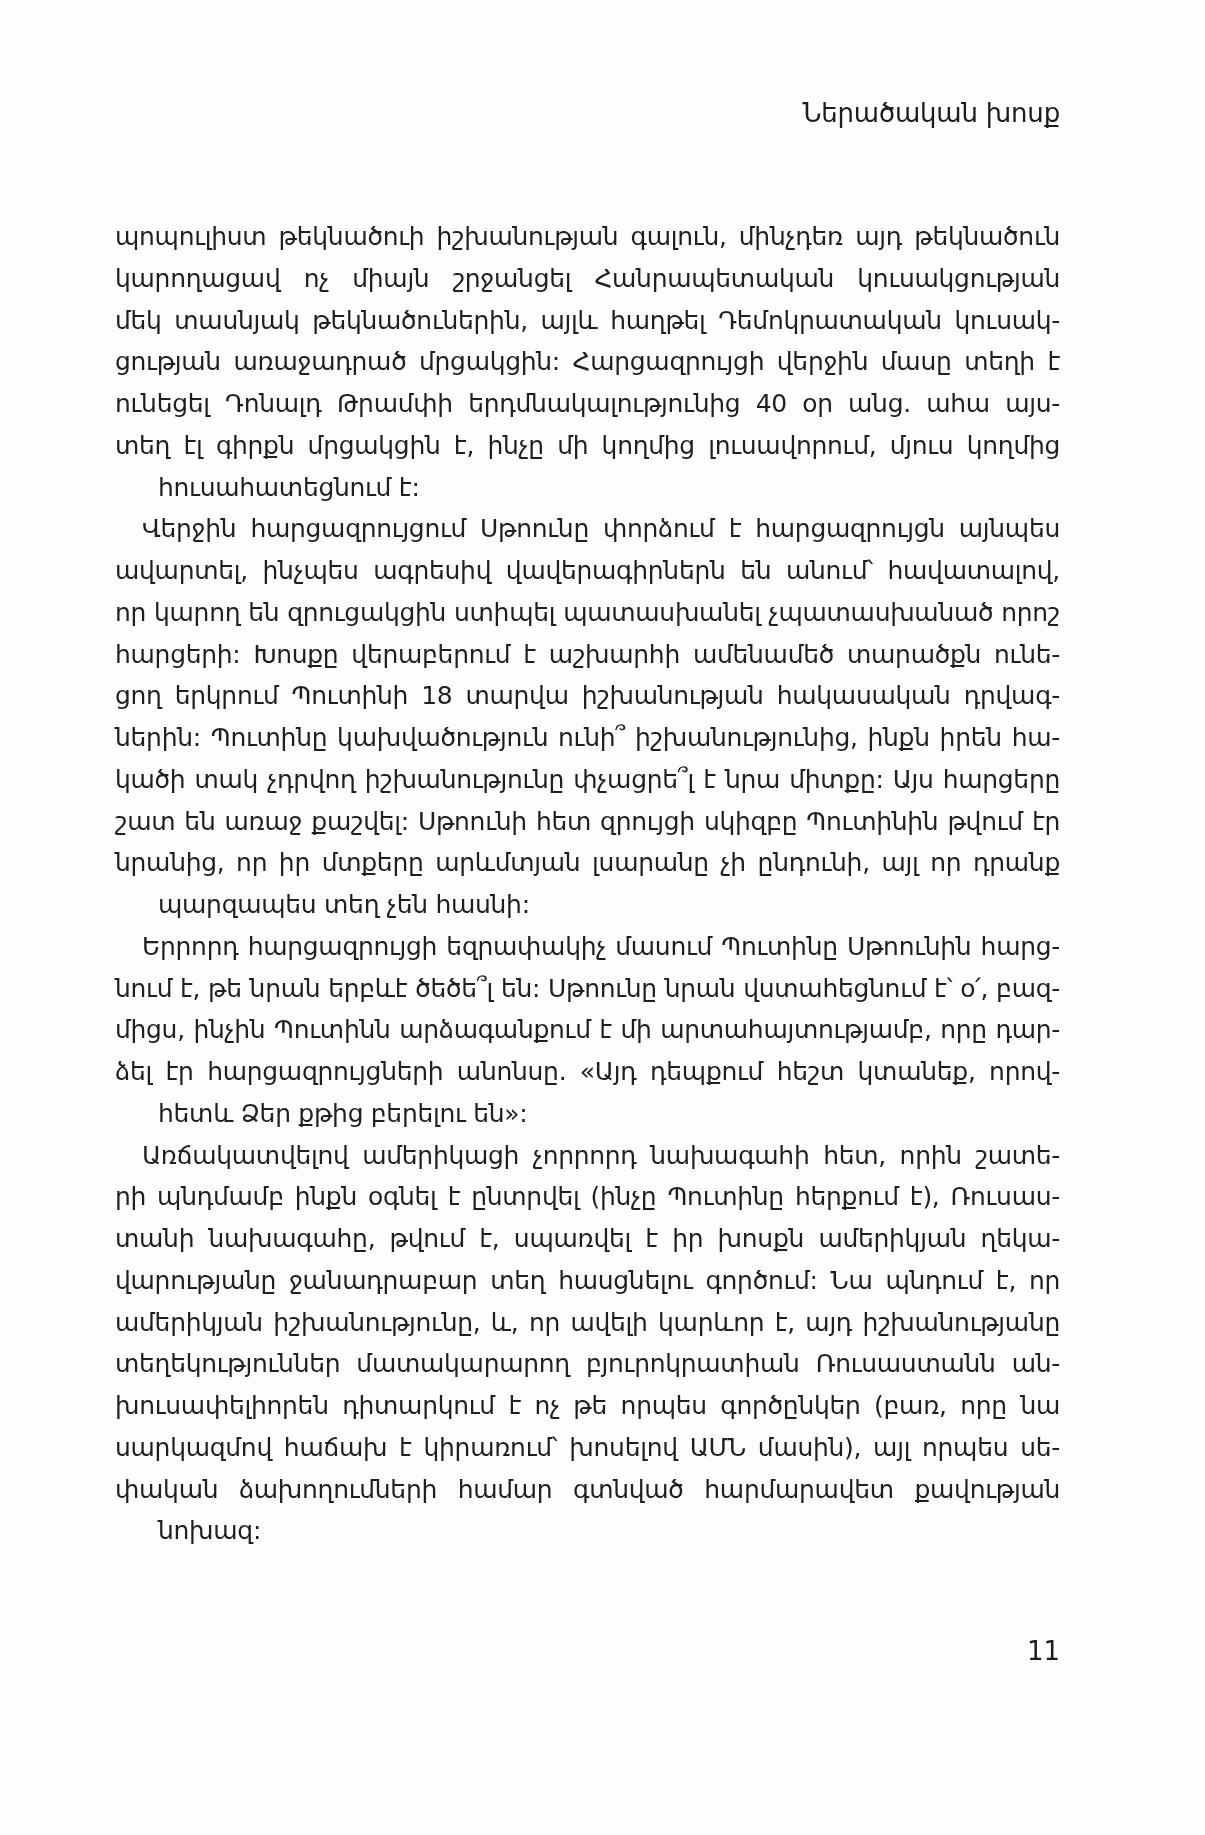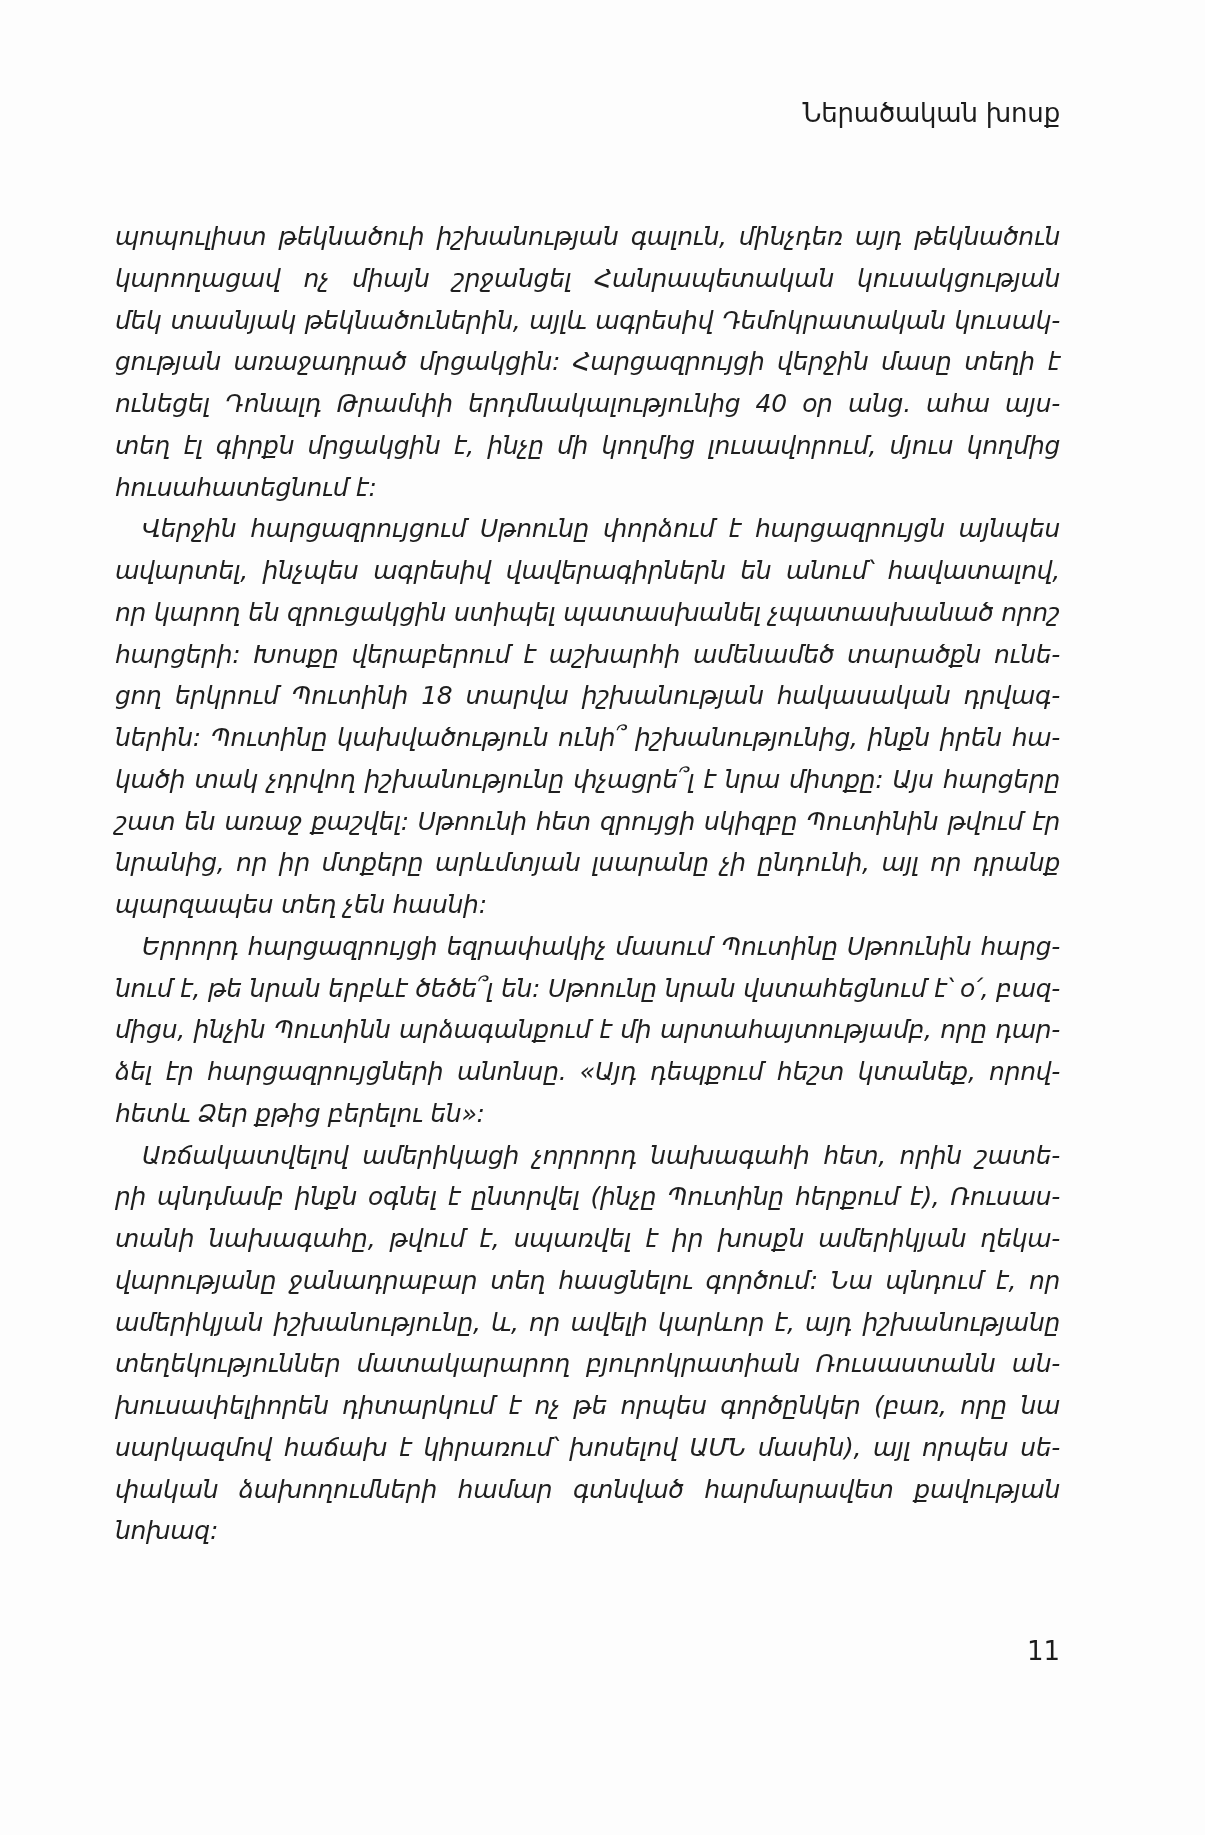--- a/index.html
+++ b/index.html
@@ -29,32 +29,32 @@
   }
   .body-text {
     position: absolute;
     top: 216px;
     left: 115px;
     width: 945px;
     font-size: 25px;
     line-height: 41.75px;
     letter-spacing: -0.3px;
     color: #1f1f1f;
-    font-style: italic;
   }
   .para { margin: 0; padding: 0; }
   .line {
     text-align: justify;
     text-align-last: justify;
   }
   .line.indent {
     text-indent: 27px;
   }
   .line.last {
     text-align-last: left;
+    margin-left: 43px;
   }
   .folio {
     position: absolute;
     top: 1636px;
     left: 115px;
     width: 945px;
     text-align: right;
     font-size: 26px;
     color: #1c1c1c;
   }
@@ -62,21 +62,21 @@
 </head>
 <body>
 
 <div class="page">
   <div class="running-head">Ներածական խոսք</div>
 
   <div class="body-text">
       <div class="para">
         <div class="line">պոպուլիստ թեկնածուի իշխանության գալուն, մինչդեռ այդ թեկնածուն</div>
         <div class="line">կարողացավ ոչ միայն շրջանցել Հանրապետական կուսակցության</div>
-        <div class="line">մեկ տասնյակ թեկնածուներին, այլև ագրեսիվ Դեմոկրատական կուսակ-</div>
+        <div class="line">մեկ տասնյակ թեկնածուներին, այլև հաղթել Դեմոկրատական կուսակ-</div>
         <div class="line">ցության առաջադրած մրցակցին: Հարցազրույցի վերջին մասը տեղի է</div>
         <div class="line">ունեցել Դոնալդ Թրամփի երդմնակալությունից 40 օր անց. ահա այս-</div>
         <div class="line">տեղ էլ գիրքն մրցակցին է, ինչը մի կողմից լուսավորում, մյուս կողմից</div>
         <div class="line last">հուսահատեցնում է:</div>
       </div>
       <div class="para">
         <div class="line indent">Վերջին հարցազրույցում Սթոունը փորձում է հարցազրույցն այնպես</div>
         <div class="line">ավարտել, ինչպես ագրեսիվ վավերագիրներն են անում՝ հավատալով,</div>
         <div class="line">որ կարող են զրուցակցին ստիպել պատասխանել չպատասխանած որոշ</div>
         <div class="line">հարցերի: Խոսքը վերաբերում է աշխարհի ամենամեծ տարածքն ունե-</div>

